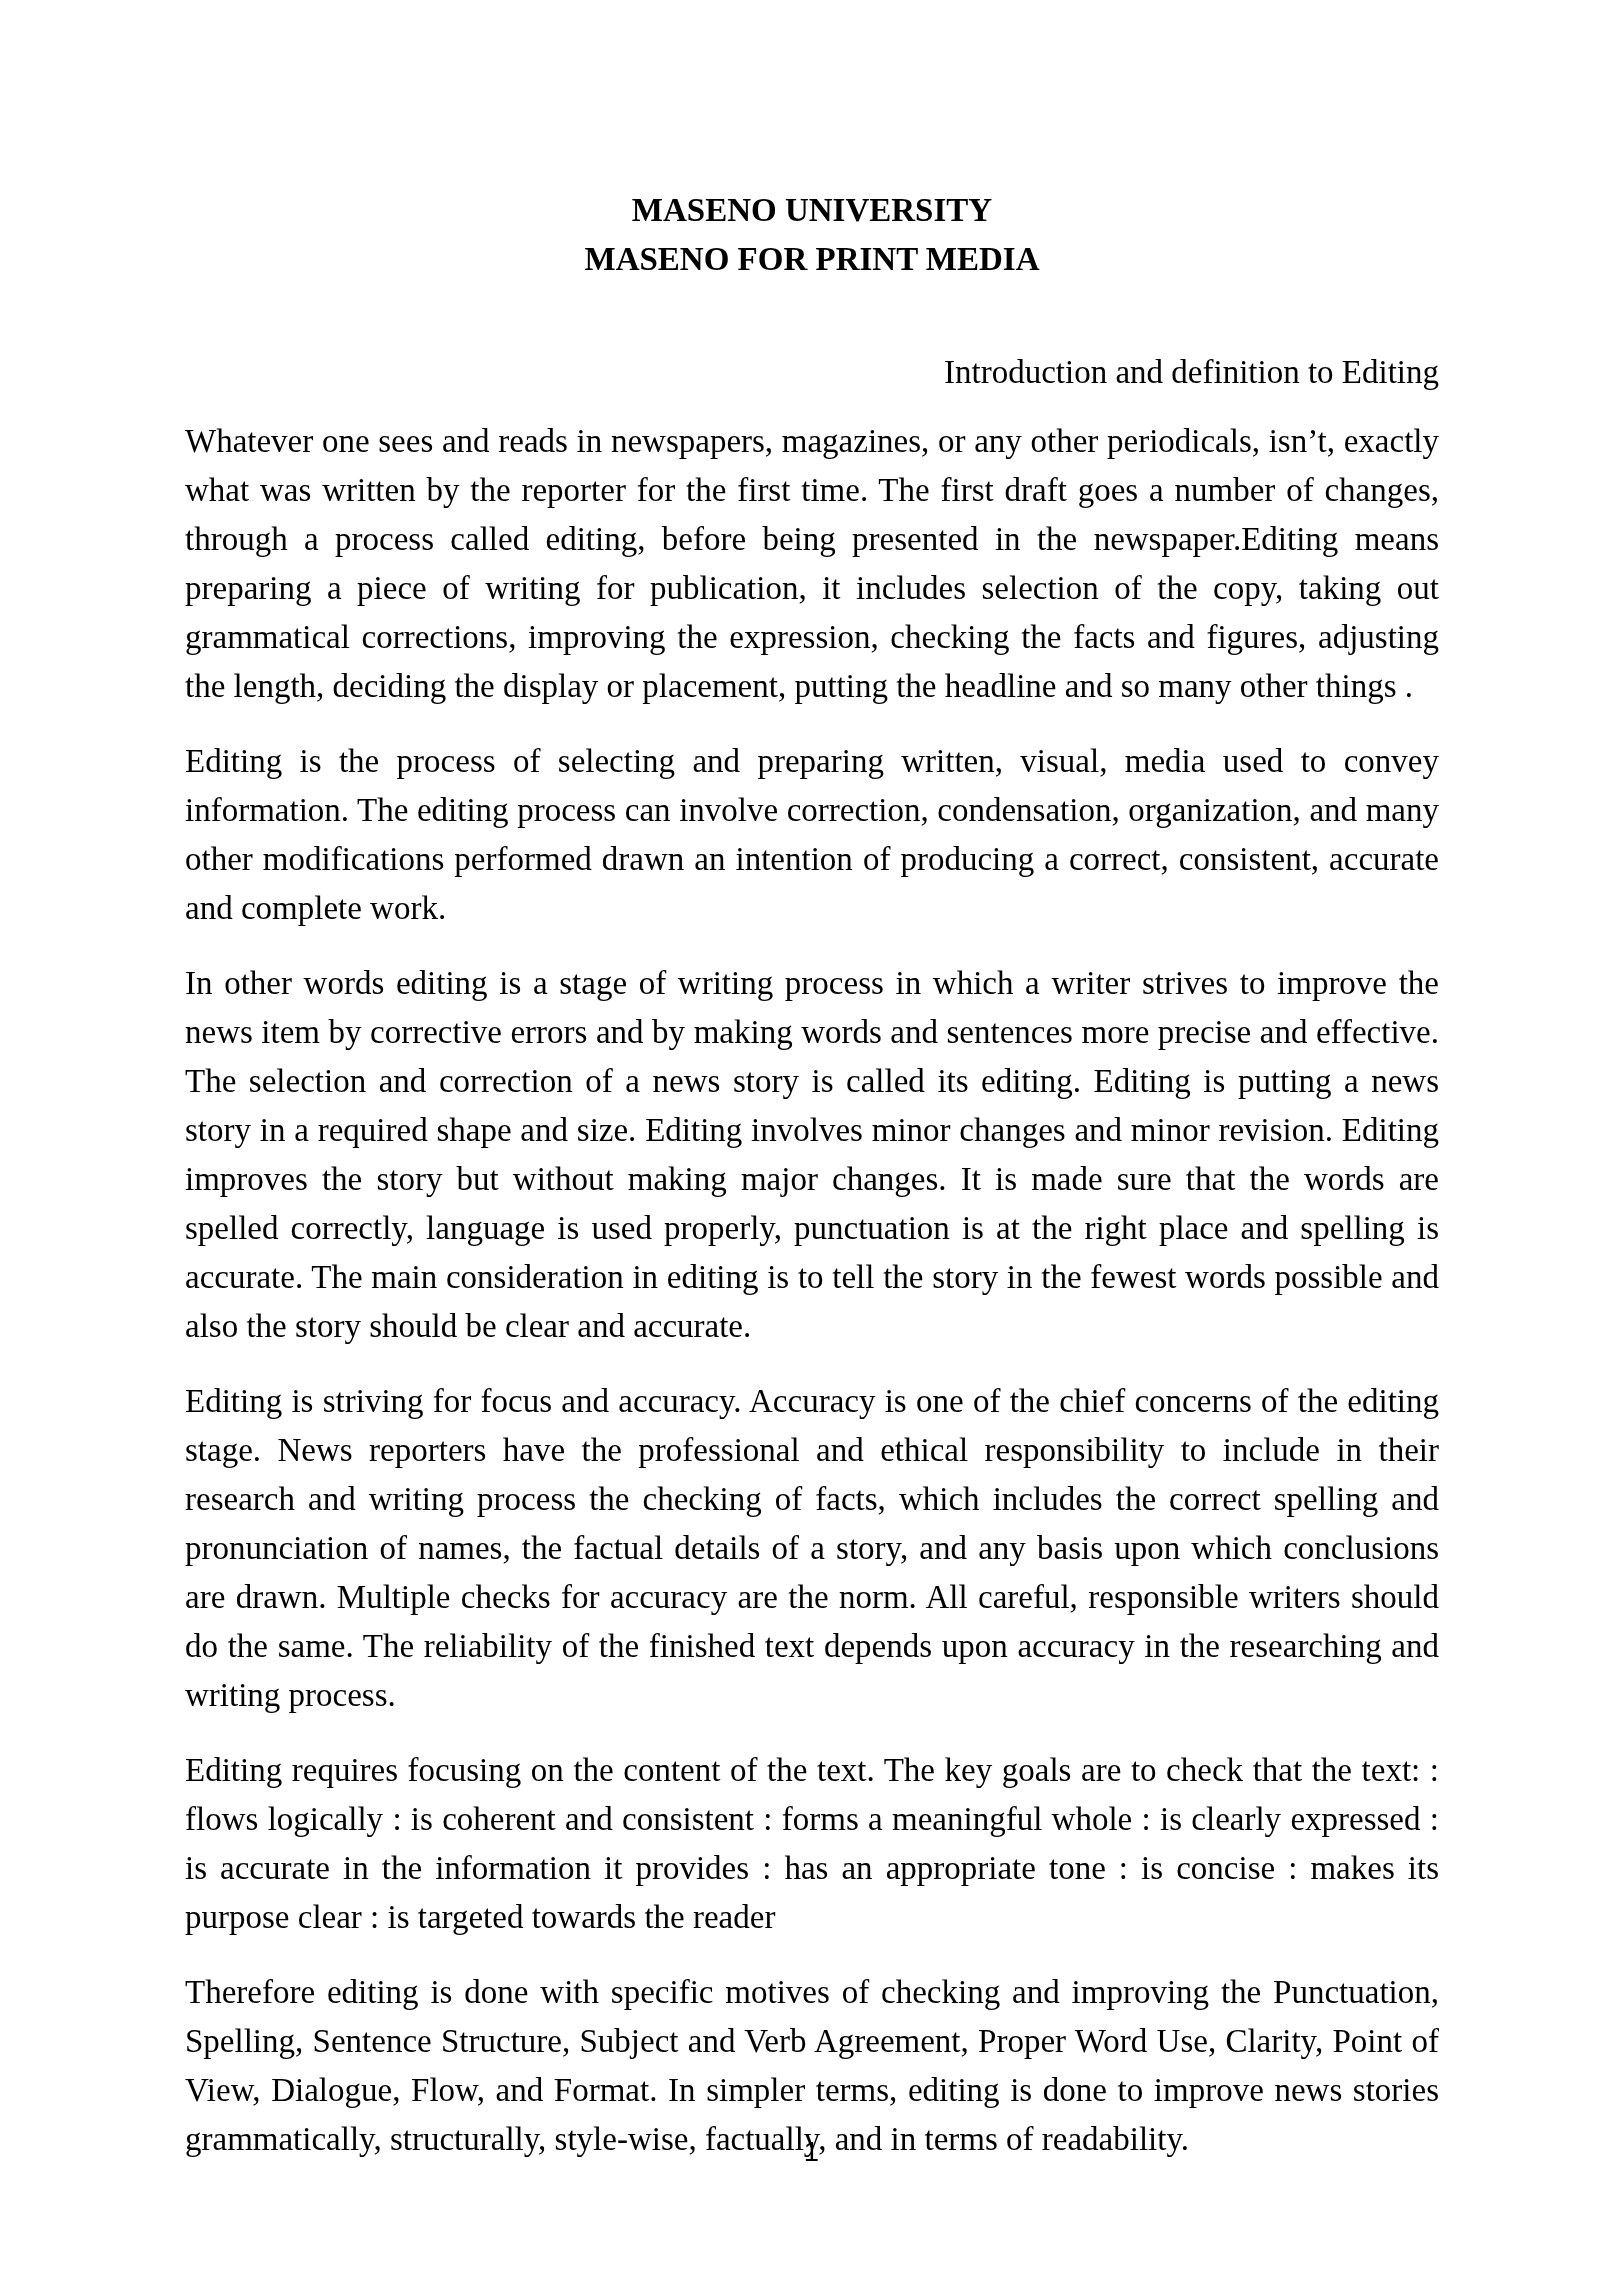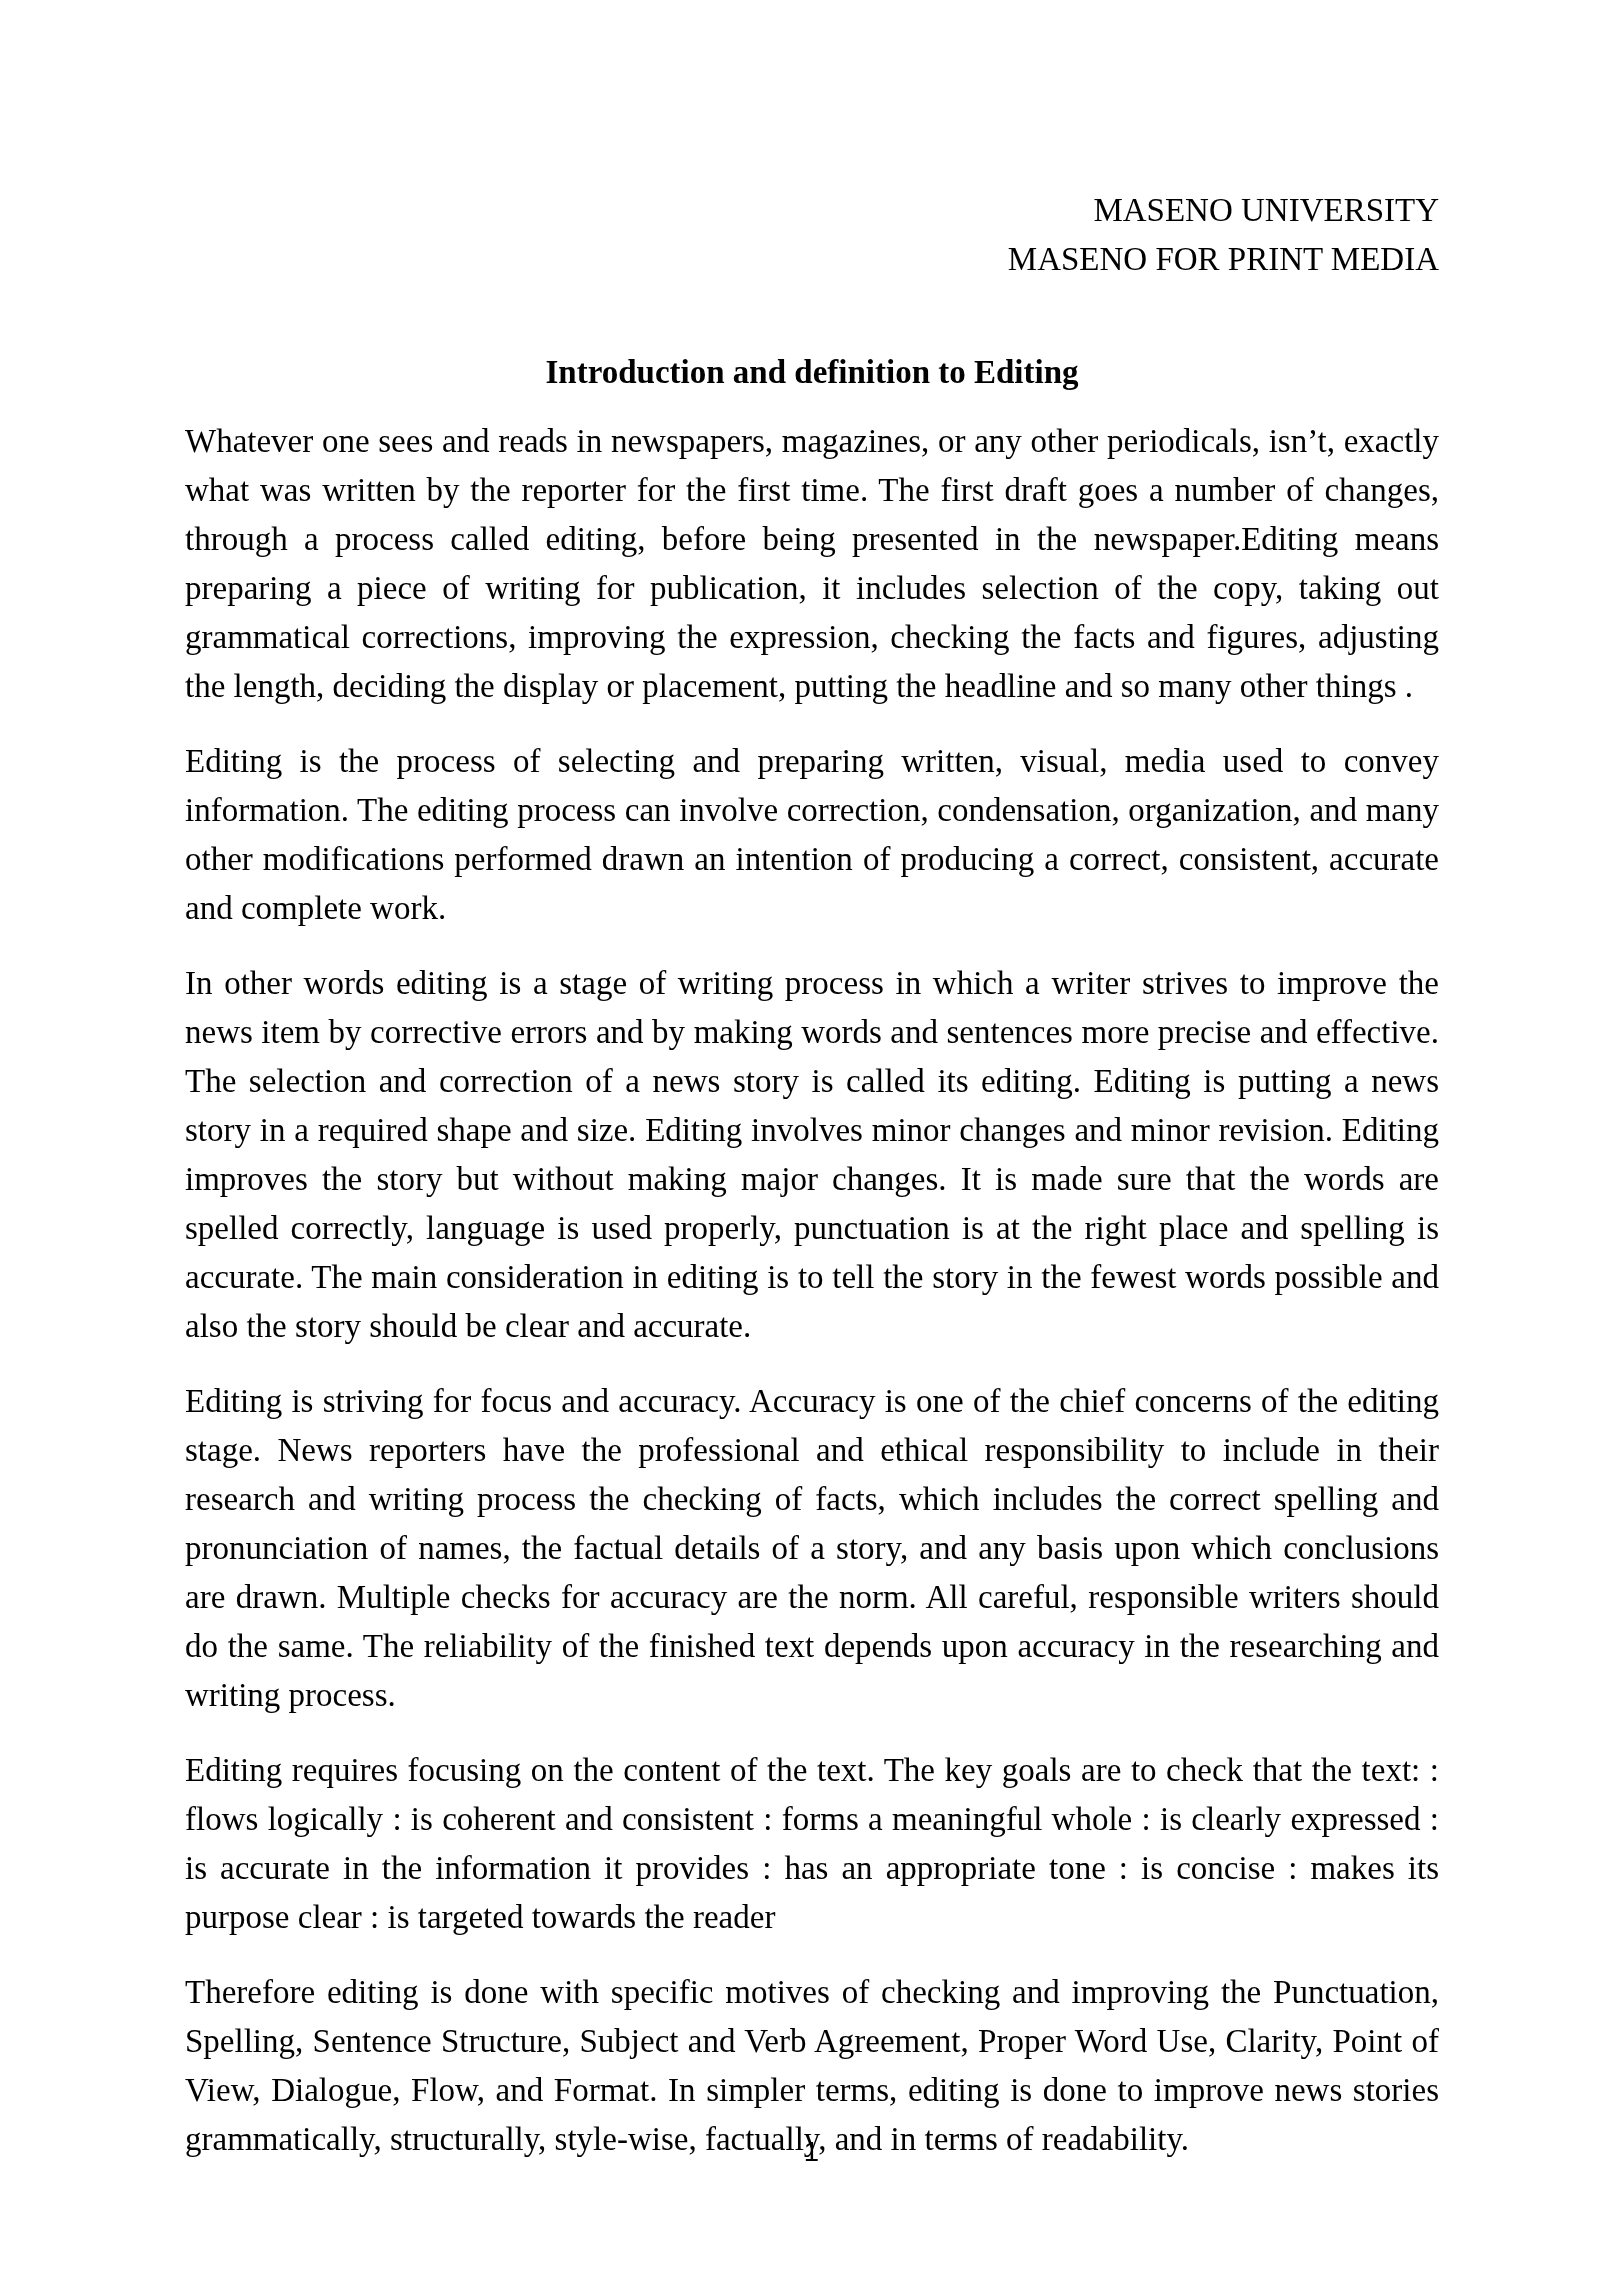--- a/index.html
+++ b/index.html
@@ -14,29 +14,29 @@
     background: #ffffff;
     box-sizing: border-box;
     padding: 186px 184px 0 185px;
     font-family: "Liberation Serif", "DejaVu Serif", serif;
     font-size: 33px;
     line-height: 49px;
     color: #000000;
     overflow: hidden;
   }
   .title-block {
-    text-align: right;
-    font-weight: normal;
+    text-align: center;
+    font-weight: bold;
   }
   .title-line {
     display: block;
   }
   .section-heading {
-    font-weight: bold;
-    text-align: center;
+    font-weight: normal;
+    text-align: right;
     margin: 64px 0 19.6px 0;
   }
   .body-text p {
     margin: 0 0 26px 0;
     text-align: justify;
     font-family: Liberation Serif, serif;
   }
   .footer {
     position: absolute;
     left: 0;

